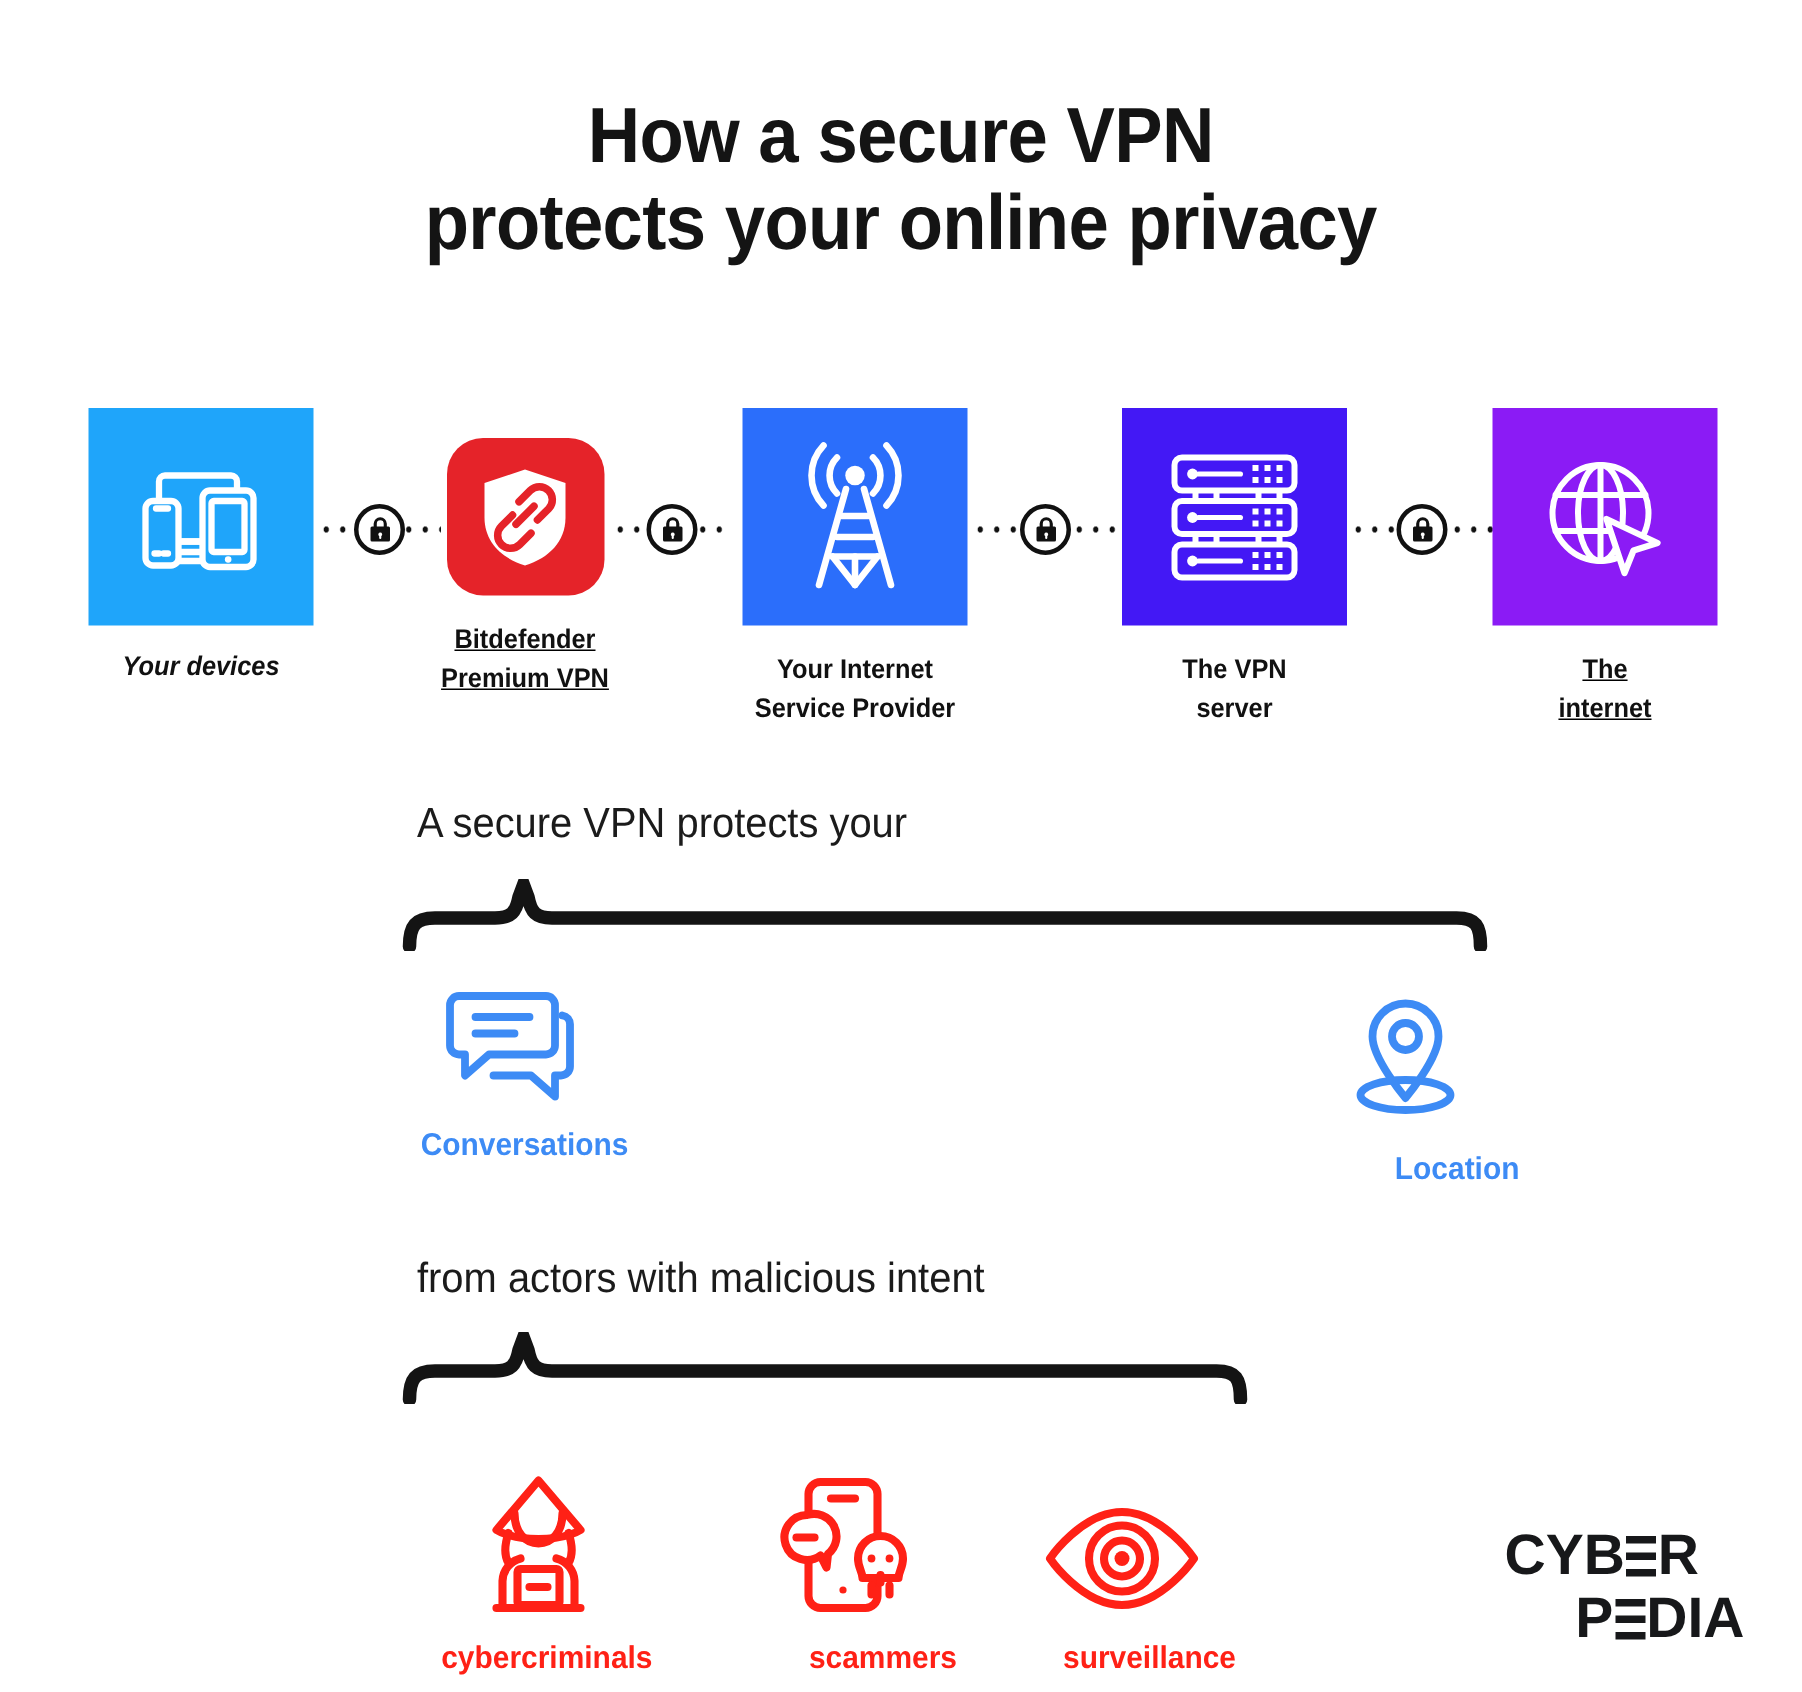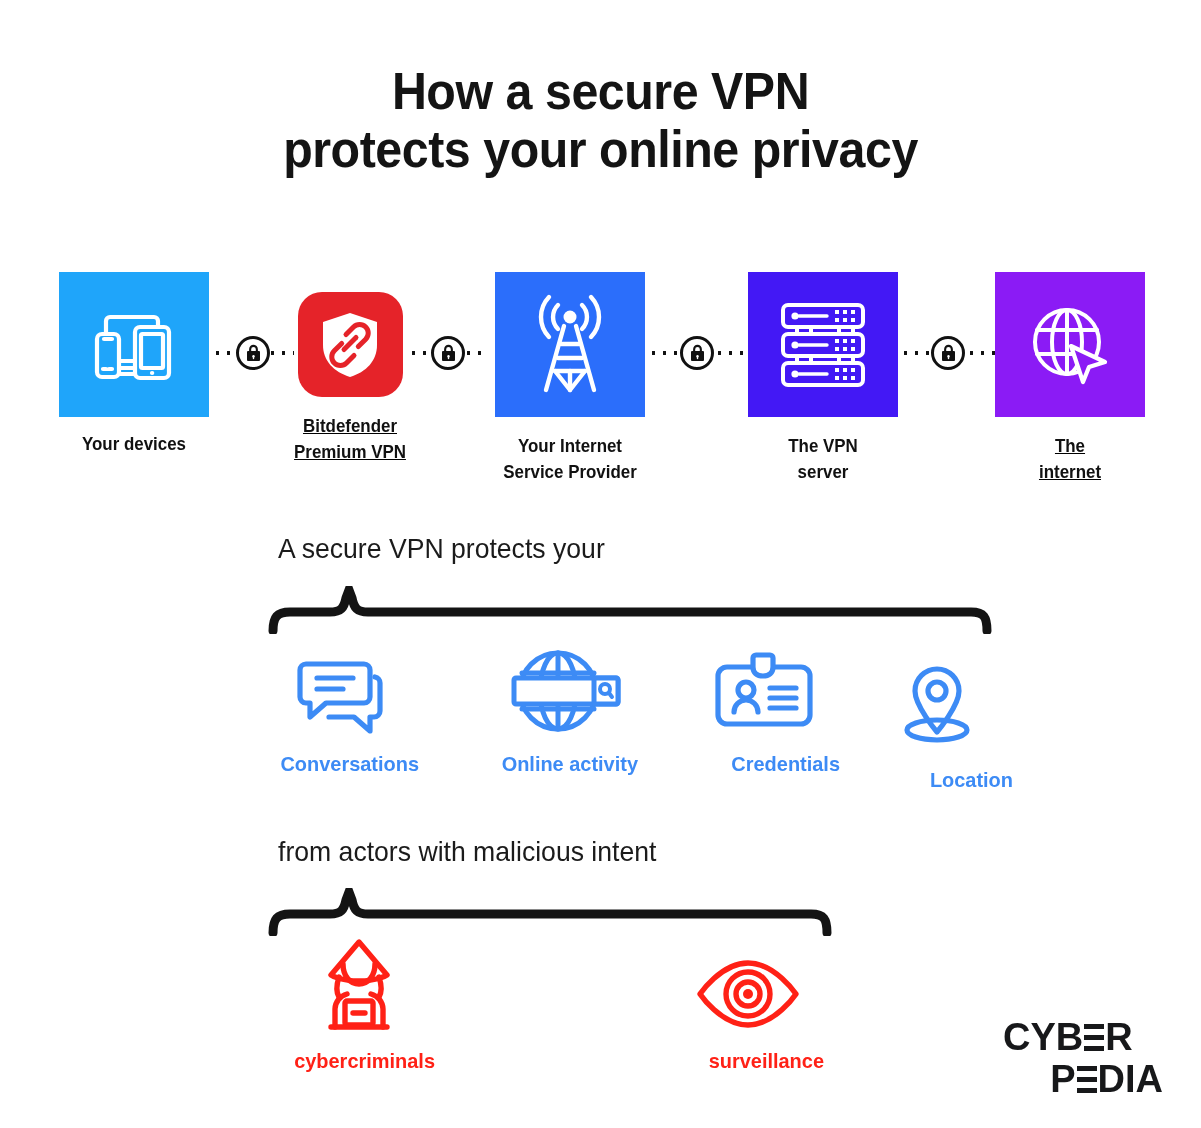--- a/index.html
+++ b/index.html
@@ -126,21 +126,21 @@
         </svg>
     </div>
 
     <div class="dots" style="left:900px; width:96px;"></div>
     <div class="lock" style="left:931px;">
       <svg width="17" height="18" viewBox="0 0 17 18" aria-hidden="true">
           <path fill="#111" d="M4.1 7V5.2a4.4 4.4 0 0 1 8.8 0V7h1.1a1 1 0 0 1 1 1v8a1 1 0 0 1-1 1H3a1 1 0 0 1-1-1V8a1 1 0 0 1 1-1h1.1Zm2.1 0h4.6V5.2a2.3 2.3 0 0 0-4.6 0V7Zm2.3 4a1.3 1.3 0 0 0-.7 2.4v1.2a.7.7 0 0 0 1.4 0v-1.2A1.3 1.3 0 0 0 8.5 11Z"></path>
         </svg>
     </div>
 
-    <div class="node" style="left:59px;">
+    <div class="node" style="left:59px;font-style:italic;">
       <div class="tile" style="background:#1FA5FA;">
         <svg width="92" height="80" viewBox="0 0 92 80" aria-hidden="true">
           <g fill="none" stroke="#fff" stroke-width="4.2" stroke-linejoin="round" stroke-linecap="round">
             <path d="M22 12h44a4 4 0 0 1 4 4v36a4 4 0 0 1-4 4H22a4 4 0 0 1-4-4V16a4 4 0 0 1 4-4Z"></path>
             <path d="M10 63h64l-6-7H16l-6 7Z"></path>
             <path d="M12 69h66"></path>
             <rect x="9" y="29" width="22" height="43" rx="5" fill="#1FA5FA"></rect>
             <path d="M16 34h8"></path>
             <path d="M15 64h3M21 64h3"></path>
             <rect x="47" y="22" width="34" height="51" rx="5" fill="#1FA5FA"></rect>
@@ -279,54 +279,21 @@
           <g fill="none" stroke="#3D8BF5" stroke-width="5.2" stroke-linejoin="round" stroke-linecap="round">
             <path d="M10 8h58a6 6 0 0 1 6 6v27a6 6 0 0 1-6 6H30L14 61V47h-4a6 6 0 0 1-6-6V14a6 6 0 0 1 6-6Z"></path>
             <path d="M21 22h36M21 33h26"></path>
             <path d="M79 21a6 6 0 0 1 5 6v28a6 6 0 0 1-6 6h-4v14L58 61H33"></path>
           </g>
         </svg>
       </div>
       <div class="lb blue">Conversations</div>
     </div>
 
-    <div class="item" style="left:482px; top:0;">
-      <div class="ic">
-        <svg width="128" height="86" viewBox="0 0 128 86" aria-hidden="true">
-          <g fill="none" stroke="#3D8BF5" stroke-width="5" stroke-linecap="round">
-            <circle cx="60" cy="43" r="38"></circle>
-            <ellipse cx="60" cy="43" rx="18" ry="38"></ellipse>
-            <path d="M24 25h72M24 61h72"></path>
-            <path d="M60 5v76"></path>
-          </g>
-          <rect x="16" y="30" width="104" height="26" rx="2" fill="#fff" stroke="#3D8BF5" stroke-width="5"></rect>
-          <rect x="96" y="30" width="24" height="26" rx="2" fill="#fff" stroke="#3D8BF5" stroke-width="5"></rect>
-          <g fill="none" stroke="#3D8BF5" stroke-width="4" stroke-linecap="round">
-            <circle cx="107" cy="41" r="5"></circle>
-            <path d="m111 45 3 4"></path>
-          </g>
-        </svg>
-      </div>
-      <div class="lb blue">Online activity</div>
-    </div>
-
-    <div class="item" style="left:684px; top:0;">
-      <div class="ic">
-        <svg width="104" height="82" viewBox="0 0 104 82" aria-hidden="true">
-          <g fill="none" stroke="#3D8BF5" stroke-width="5.2" stroke-linejoin="round" stroke-linecap="round">
-            <rect x="6" y="15" width="92" height="57" rx="9"></rect>
-            <path d="M41 15V6a3 3 0 0 1 3-3h14a3 3 0 0 1 3 3v9c0 6-4 9-10 9s-10-3-10-9Z" fill="#fff"></path>
-            <circle cx="34" cy="38" r="8"></circle>
-            <path d="M22 60a12 12 0 0 1 24 0"></path>
-            <path d="M58 36h26M58 46h26M58 56h26"></path>
-          </g>
-        </svg>
-      </div>
-      <div class="lb blue">Credentials</div>
-    </div>
+
 
     <div class="item" style="left:857px; top:16px;">
       <div class="ic">
         <svg width="82" height="86" viewBox="0 0 82 86" aria-hidden="true">
           <g fill="none" stroke="#3D8BF5" stroke-width="5.2" stroke-linejoin="round" stroke-linecap="round">
             <path d="M41 5a22 22 0 0 0-22 22c0 15 22 41 22 41s22-26 22-41A22 22 0 0 0 41 5Z"></path>
             <circle cx="41" cy="27" r="9"></circle>
             <ellipse cx="41" cy="66" rx="30" ry="10"></ellipse>
           </g>
         </svg>
@@ -334,38 +301,56 @@
       <div class="lb blue">Location</div>
     </div>
   </div>
 
   <div class="sec-text" style="left:278px; top:836px;">from actors with malicious intent</div>
 
   <svg class="brace" style="left:268px; top:888px;" width="564" height="48" viewBox="0 0 564 48">
     <path fill="none" stroke="#141414" stroke-width="9" stroke-linecap="round" d="M5 45c0-14 4-19 17-19h40c11 0 14-4 16-14l3-8 3 8c2 10 5 14 16 14h443c13 0 16 5 16 19"></path>
   </svg>
 
-  <div class="items" style="left:0; top:945px; width:1182px; height:130px;">
+  <div class="items" style="left:0; top:990px; width:1182px; height:130px;">
     <div class="item" style="left:279px; top:0;">
       <div class="ic">
         <svg width="92" height="92" viewBox="0 0 92 92" aria-hidden="true">
           <g fill="none" stroke="#FF2116" stroke-width="5.4" stroke-linejoin="round" stroke-linecap="round">
             <path d="M46 3 18 36c0 0 9 6 28 6s28-6 28-6L46 3Z"></path>
             <path d="M30 25c0 12 7 20 16 20s16-8 16-20"></path>
             <path d="M26 38c-3 9-3 15 0 20M66 38c3 9 3 15 0 20"></path>
             <path d="M22 88V70a16 16 0 0 1 12-15M70 88V70a16 16 0 0 0-12-15"></path>
             <rect x="32" y="62" width="28" height="24" rx="2"></rect>
             <path d="M40 74h12"></path>
             <path d="M18 88h56"></path>
           </g>
         </svg>
       </div>
       <div class="lb red">cybercriminals</div>
     </div>
 
+    <div class="item" style="left:482px; top:0;">
+      <div class="ic">
+        <svg width="94" height="92" viewBox="0 0 94 92" aria-hidden="true">
+          <g fill="none" stroke="#FF2116" stroke-width="5.4" stroke-linejoin="round" stroke-linecap="round">
+            <rect x="24" y="4" width="46" height="84" rx="8" fill="#fff"></rect>
+            <path d="M39 15h16"></path>
+            <circle cx="47" cy="76" r="2.4" fill="#FF2116" stroke="none"></circle>
+            <path d="M23 26a15 15 0 1 0 9 27l4 8 1-9a15 15 0 0 0-14-26Z" fill="#fff"></path>
+            <path d="M16 41h12"></path>
+            <path d="M72 40a15 15 0 0 0-15 15c0 6 3 9 3 13h24c0-4 3-7 3-13a15 15 0 0 0-15-15Z" fill="#fff"></path>
+            <path d="M66 73v6M78 73v6M72 66v5"></path>
+            <circle cx="66" cy="55" r="2.6" fill="#FF2116" stroke="none"></circle>
+            <circle cx="78" cy="55" r="2.6" fill="#FF2116" stroke="none"></circle>
+          </g>
+        </svg>
+      </div>
+      <div class="lb red">scammers</div>
+    </div>
 
     <div class="item" style="left:668px; top:0;">
       <div class="ic">
         <svg width="110" height="74" viewBox="0 0 110 74" aria-hidden="true">
           <g fill="none" stroke="#FF2116" stroke-width="5.4" stroke-linejoin="round">
             <path d="M55 6C28 6 7 37 7 37s21 31 48 31 48-31 48-31S82 6 55 6Z"></path>
             <circle cx="55" cy="37" r="22"></circle>
             <circle cx="55" cy="37" r="12"></circle>
             <circle cx="55" cy="37" r="5" fill="#FF2116" stroke="none"></circle>
           </g>

